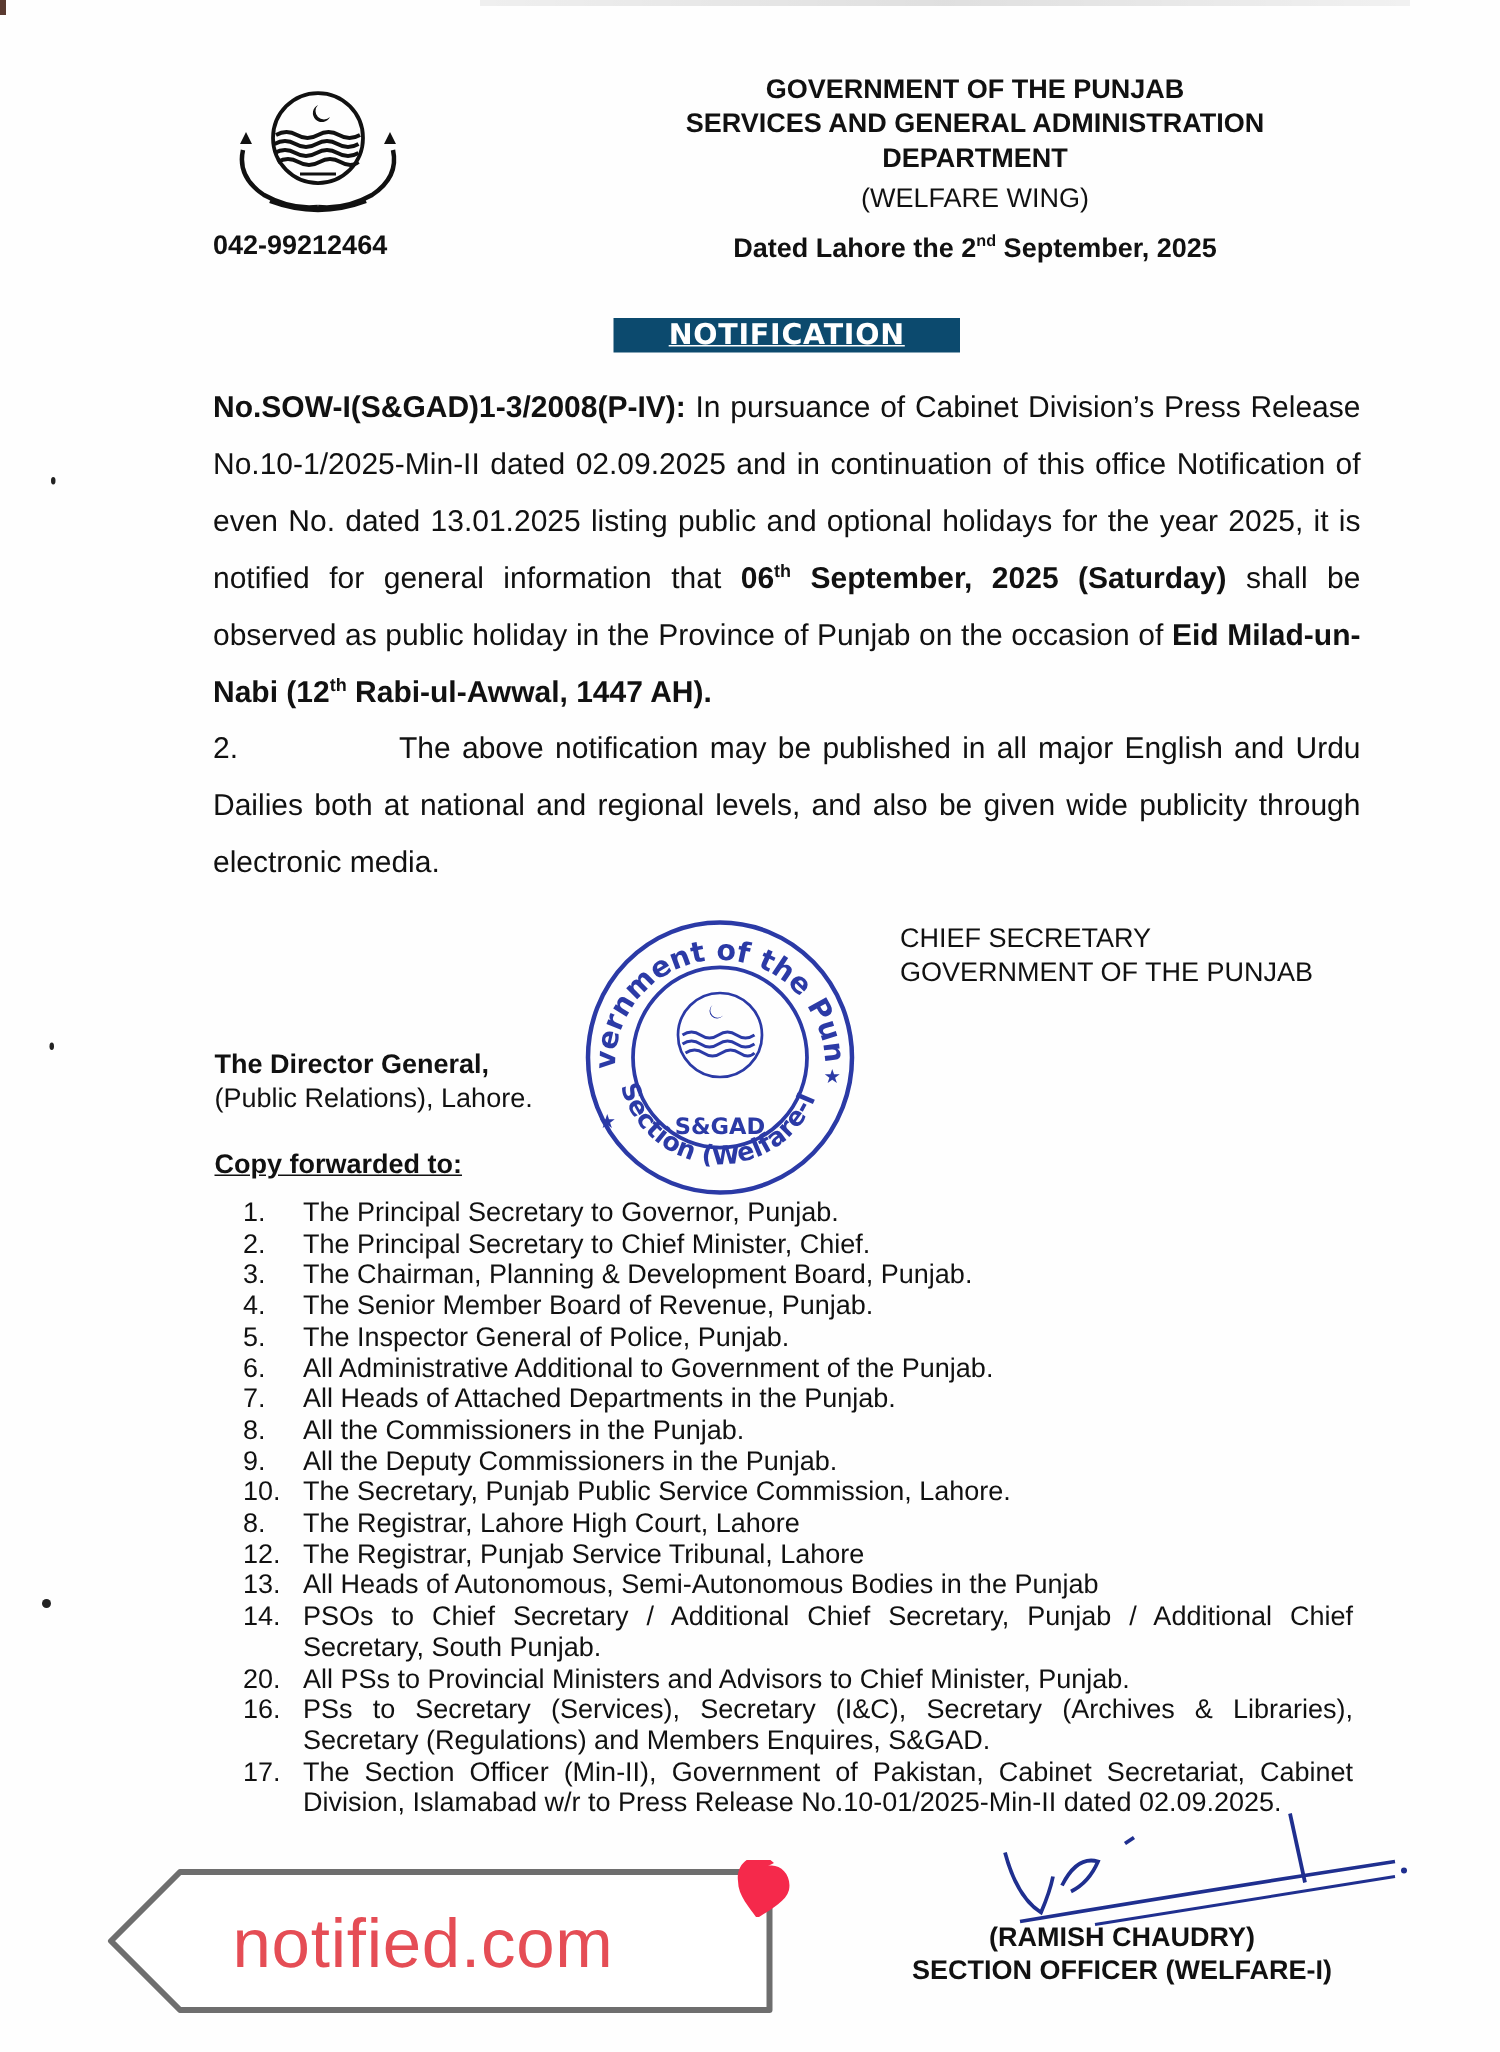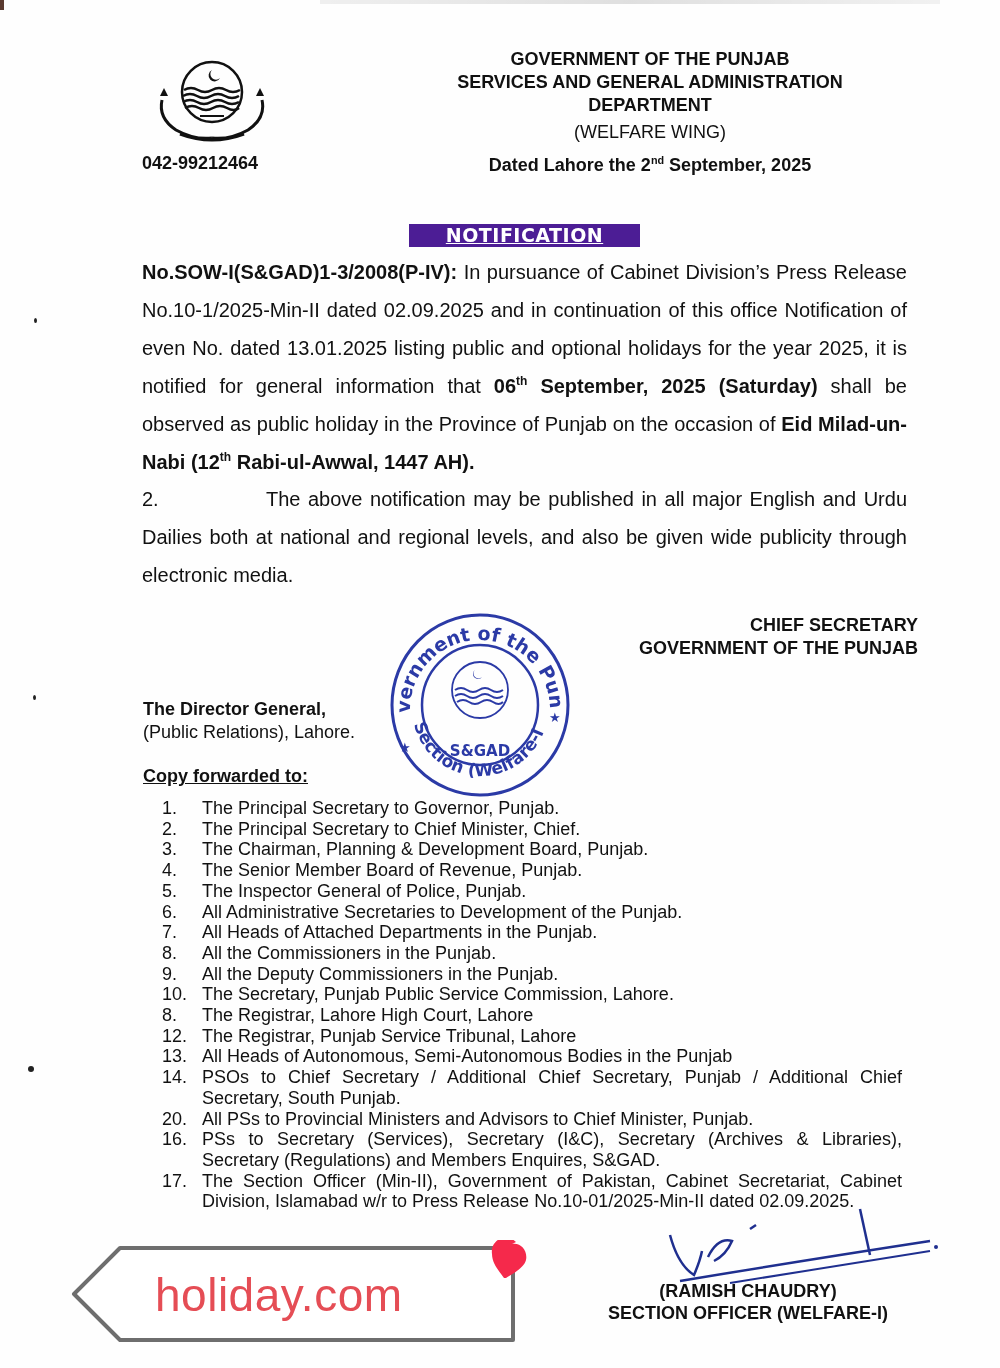--- a/index.html
+++ b/index.html
@@ -15,32 +15,32 @@
   .phone { position: absolute; left: 142px; top: 153px; font-size: 18px; font-weight: bold; }
 
   .hdr { position: absolute; left: 420px; width: 460px; text-align: center; font-weight: bold; font-size: 18px; line-height: 23px; }
   .hdr.l1 { top: 48px; }
   .hdr.l2 { top: 71px; left: 400px; width: 500px; }
   .hdr.l3 { top: 94px; }
   .hdr.l4 { top: 121px; font-weight: normal; }
   .hdr.date { top: 154px; left: 430px; width: 440px; }
   sup { font-size: 0.6em; vertical-align: super; line-height: 0; }
 
-  .notif-title { position: absolute; left: 409px; top: 224px; width: 231px; height: 23px;
-                 background: #4c1d95; color: #fff; font-family: "DejaVu Sans", sans-serif; font-weight: bold;
+  .notif-title { position: absolute; left: 409px; top: 212px; width: 231px; height: 23px;
+                 background: #0c4a6e; color: #fff; font-family: "DejaVu Sans", sans-serif; font-weight: bold;
                  font-size: 19px; text-align: center; line-height: 23px; letter-spacing: 0.5px;
                  text-decoration: underline; text-decoration-color: #fff; }
 
   .body-p { position: absolute; left: 142px; width: 765px; font-size: 20px; line-height: 38px; text-align: justify; }
   .body-p b { font-weight: bold; }
   .p1 { top: 253px; }
   .p2 { top: 480px; }
   .p2 .num { display: inline-block; width: 124px; }
 
-  .sig-block { position: absolute; left: 600px; top: 614px; width: 318px; text-align: right; font-weight: bold; font-size: 18px; line-height: 23px; }
+  .sig-block { position: absolute; left: 600px; top: 614px; width: 318px; text-align: left; font-weight: normal; font-size: 18px; line-height: 23px; }
 
   .addressee { position: absolute; left: 143px; top: 698px; font-size: 18px; line-height: 23px; }
   .addressee .strong { font-weight: bold; }
 
   .copy-title { position: absolute; left: 143px; top: 766px; font-weight: bold; font-size: 18px; text-decoration: underline; }
 
   .stamp { position: absolute; left: 385px; top: 610px; width: 190px; height: 190px; }
 
   .copy-list { position: absolute; left: 162px; top: 798px; width: 740px; font-size: 18px; line-height: 20.7px; margin: 0; padding: 0; list-style: none; }
   .copy-list li { display: flex; }
@@ -141,21 +141,21 @@
       <li>
         <span class="n">4.</span>
         <span class="t">The Senior Member Board of Revenue, Punjab.</span>
       </li>
       <li>
         <span class="n">5.</span>
         <span class="t">The Inspector General of Police, Punjab.</span>
       </li>
       <li>
         <span class="n">6.</span>
-        <span class="t">All Administrative Secretaries to Development of the Punjab.</span>
+        <span class="t">All Administrative Additional to Government of the Punjab.</span>
       </li>
       <li>
         <span class="n">7.</span>
         <span class="t">All Heads of Attached Departments in the Punjab.</span>
       </li>
       <li>
         <span class="n">8.</span>
         <span class="t">All the Commissioners in the Punjab.</span>
       </li>
       <li>
@@ -208,14 +208,14 @@
 
   <div class="officer">
     <div>(RAMISH CHAUDRY)</div>
     <div>SECTION OFFICER (WELFARE-I)</div>
   </div>
 
   <svg class="watermark" viewBox="0 0 460 110">
     <path d="M50 8 L443 8 L443 100 L50 100 L4 54 Z" fill="#ffffff" stroke="#6e6e6e" stroke-width="4" stroke-linejoin="round"></path>
     <path d="M452 2 c-10 -10 -26 -2 -24 12 c0 10 8 18 12 24 l2 0 c6 -4 18 -10 20 -18 c2 -10 -6 -18 -14 -16 z" transform="translate(-6,0)" fill="#f5294b"></path>
   </svg>
-  <div class="wm-text">holiday.com</div>
+  <div class="wm-text">notified.com</div>
 </div>
 
 </body></html>

